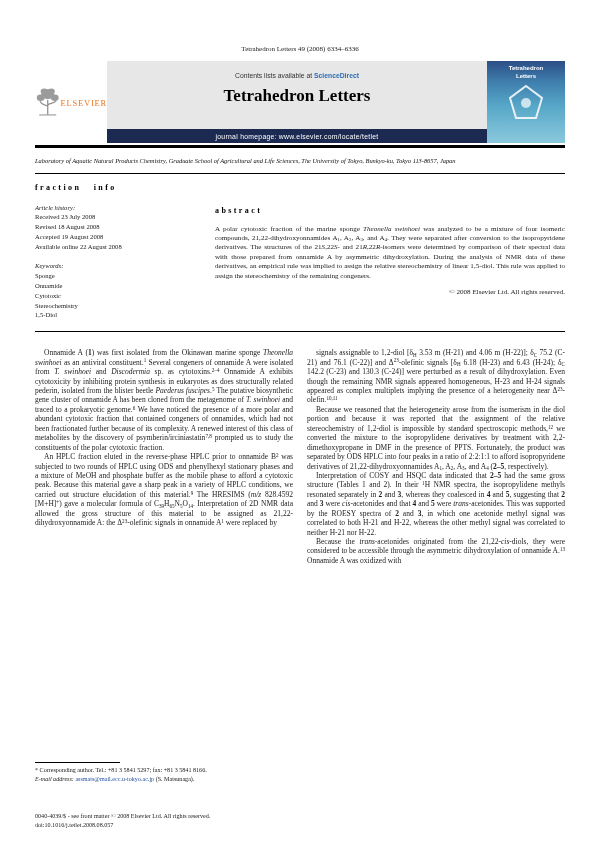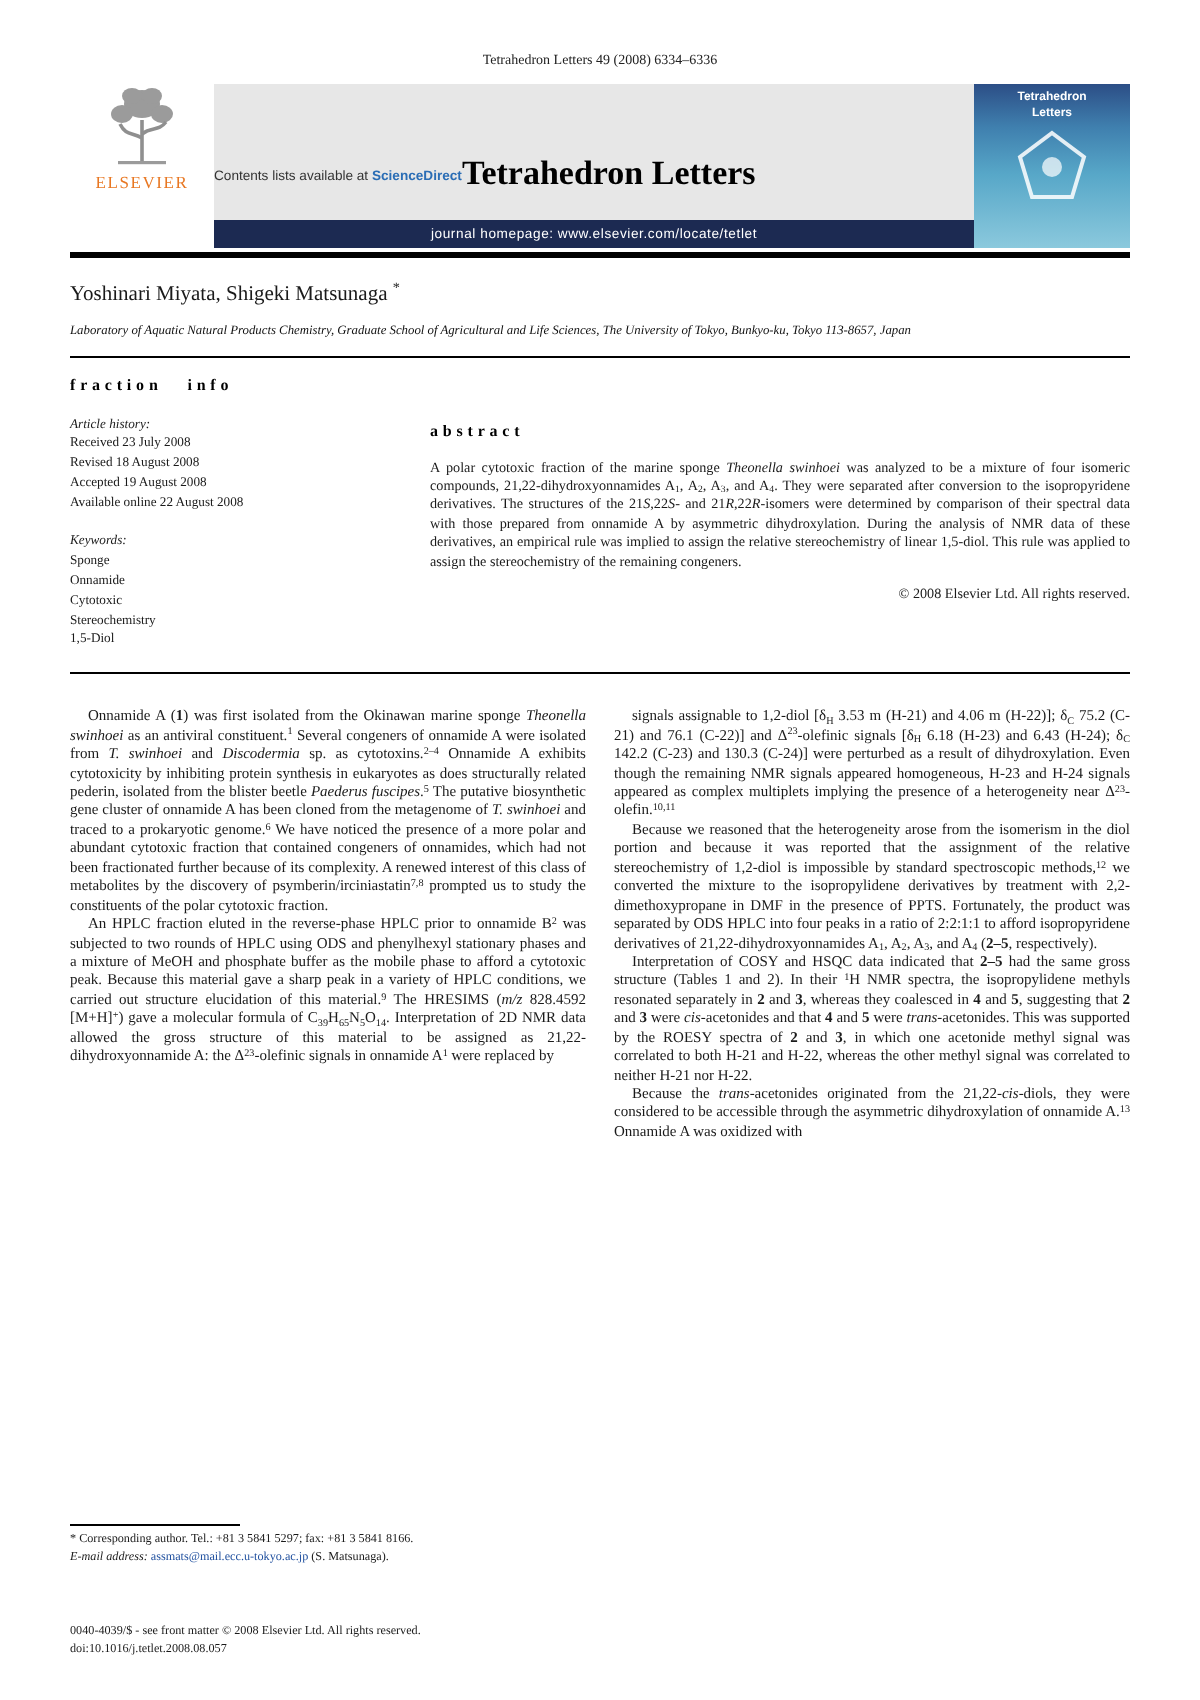--- a/index.html
+++ b/index.html
@@ -5,26 +5,26 @@
   html,body { margin:0; padding:0; background:#888; }
   .page {
     position:relative; width:600px; height:850px; margin:0 auto;
     background:#ffffff; overflow:hidden;
     font-family:"Liberation Serif","DejaVu Serif",serif; color:#1a1a1a;
     -webkit-font-smoothing:antialiased;
   }
   sup { font-size:68%; line-height:0; vertical-align:baseline; position:relative; top:-0.45em; }
   sub { font-size:68%; line-height:0; vertical-align:baseline; position:relative; top:0.28em; }
 
-  .journal-ref { padding-top:26px; text-align:center; font-size:7px; color:#222; }
+  .journal-ref { padding-top:45px; text-align:center; font-size:7px; color:#222; }
 
   .header-box { margin:8px 35px 0; height:82px; background:#e7e7e7; display:flex; }
-  .elsevier-box { width:72px; background:#ffffff; display:flex; flex-direction:column; align-items:center; justify-content:flex-start; }
+  .elsevier-box { width:72px; background:#ffffff; display:flex; flex-direction:row; align-items:center; justify-content:flex-start; }
   .elsevier-word { color:#e87722; font-size:8.5px; letter-spacing:0.8px; margin-top:2px; }
-  .header-center { flex:1; position:relative; display:flex; flex-direction:row; align-items:center; }
+  .header-center { flex:1; position:relative; display:flex; flex-direction:column; align-items:center; }
   .contents-line { margin-top:11px; font-size:6.8px; font-family:"Liberation Sans","DejaVu Sans",sans-serif; color:#333; }
   .sciencedirect { color:#2a6db5; font-weight:bold; text-decoration:none; cursor:pointer; }
   .journal-title-big { font-size:17px; font-weight:bold; margin-top:7px; color:#000; }
   .homepage-band { position:absolute; left:0; right:0; bottom:0; height:14px; background:#1c2a52; color:#fff;
     display:flex; align-items:center; justify-content:center; gap:2px;
     font-family:"Liberation Sans","DejaVu Sans",sans-serif; font-size:6.8px; letter-spacing:0.3px; }
   .homepage-band a { color:#fff; text-decoration:none; cursor:pointer; }
   .cover { width:78px; position:relative; background:linear-gradient(180deg,#2c4e86 0%,#3f7fae 26%,#57a7c8 55%,#8bc9dd 100%); overflow:hidden; cursor:pointer; }
   .cover-title { margin-top:4px; text-align:center; color:#fff; font-size:6px; font-weight:bold; line-height:1.25;
     font-family:"Liberation Sans","DejaVu Sans",sans-serif; }
@@ -103,21 +103,20 @@
           <polygon points="21,5 37,17 31,37 11,37 5,17" fill="none" stroke="#ffffff" stroke-width="2" opacity="0.85"></polygon>
           <circle cx="21" cy="22" r="5" fill="#ffffff" opacity="0.7"></circle>
         </svg>
       </div>
     </div>
   </div>
 
   <div class="black-rule"></div>
 
 
-  <div class="authors">Yoshinari Miyata, Shigeki Matsunaga <sup>*</sup></div>
 
   <div class="affiliation">Laboratory of Aquatic Natural Products Chemistry, Graduate School of Agricultural and Life Sciences, The University of Tokyo, Bunkyo-ku, Tokyo 113-8657, Japan</div>
 
   <div class="info-section">
     <div class="info-col">
       <div class="col-heading">fraction info</div>
       <div class="history-label">Article history:</div>
       <div>Received 23 July 2008</div>
       <div>Revised 18 August 2008</div>
       <div>Accepted 19 August 2008</div>

